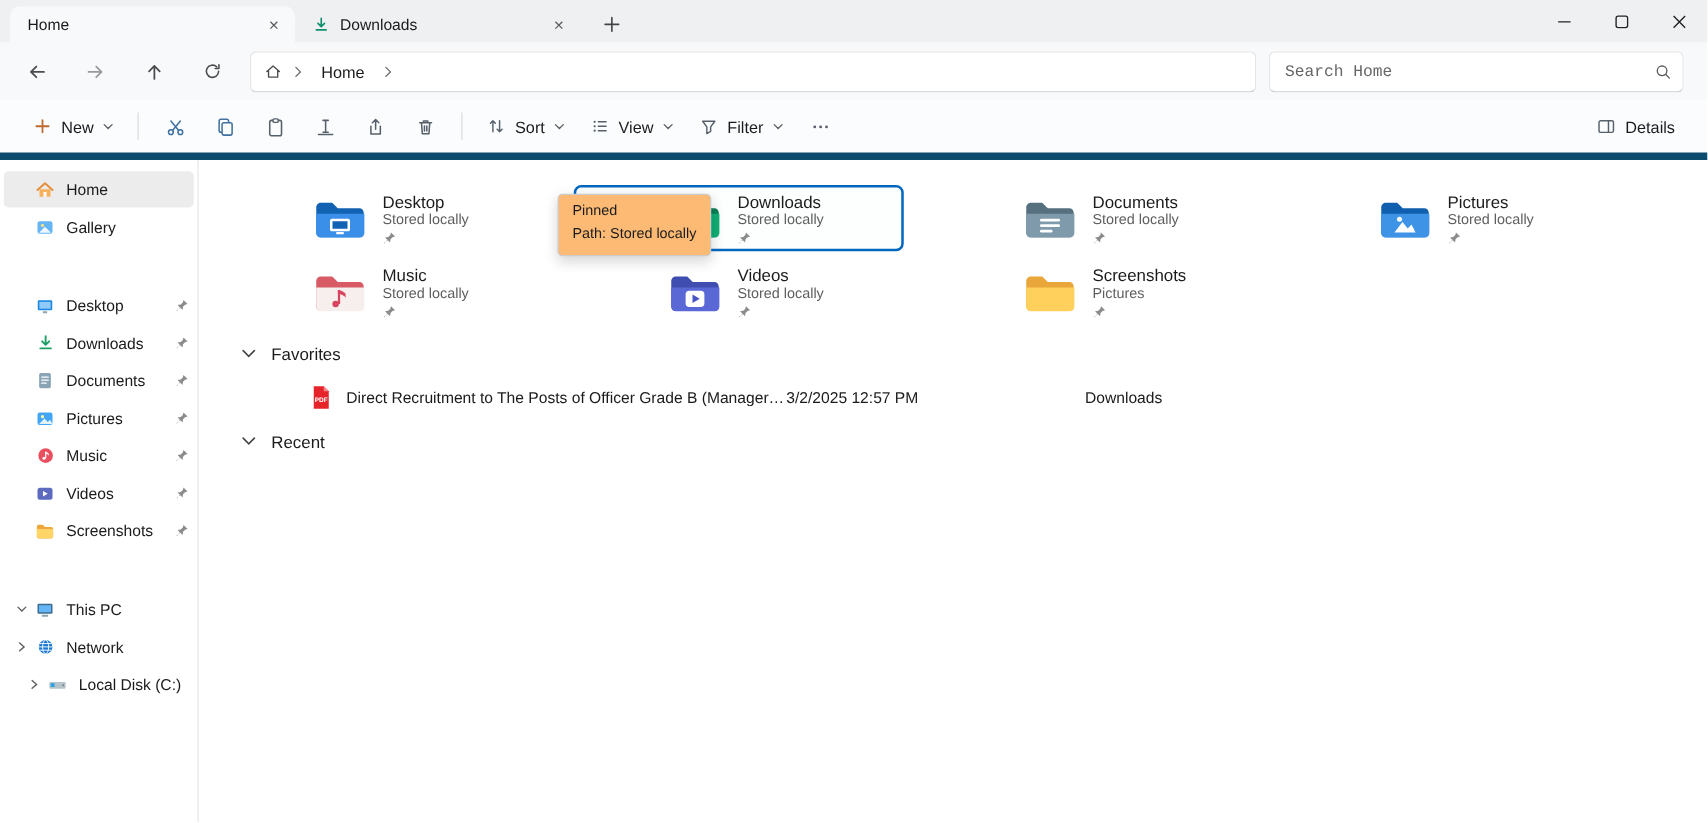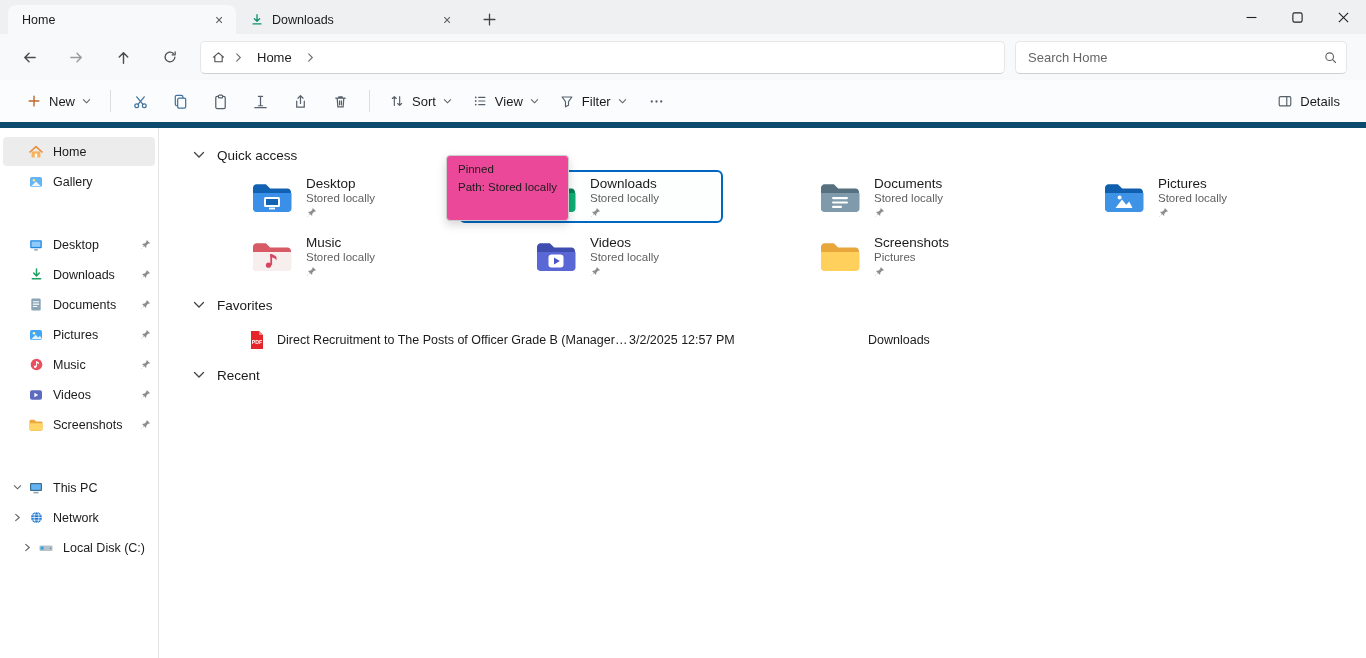--- a/index.html
+++ b/index.html
@@ -17,21 +17,21 @@
   .newtab{width:30px;height:29px;display:flex;align-items:center;justify-content:center;margin-left:10px;border-radius:4px}
   .wincontrols{position:absolute;right:0;top:0;display:flex;height:34px}
   .wc{width:46px;height:34px;display:flex;align-items:center;justify-content:center}
 
   
   .navbar{height:46px;background:#f7f9fb;display:flex;align-items:center;padding:0 12px}
   .nav-btn{width:34px;height:34px;border-radius:4px;display:flex;align-items:center;justify-content:center;margin-right:13px;flex:0 0 auto}
   .addressbar{width:805px;height:33px;background:#fff;border:1px solid #e6e6e6;border-bottom-color:#cfcfcf;border-radius:5px;display:flex;align-items:center;padding:0 10px;gap:8px}
   .crumb{padding:2px 6px;border-radius:3px;white-space:nowrap}
   .searchbar{width:332px;height:33px;margin-left:10px;background:#fff;border:1px solid #e6e6e6;border-bottom-color:#cfcfcf;border-radius:5px;display:flex;align-items:center;padding:0 8px 0 12px}
-  .searchbar input{border:none;outline:none;background:transparent;flex:1;font-family:Liberation Sans, sans-serif;font-size:13px;color:#1b1b1b}
+  .searchbar input{border:none;outline:none;background:transparent;flex:1;font-family:Liberation Mono, monospace;font-size:13px;color:#1b1b1b}
   .searchbar input::placeholder{color:#666}
 
   
   .toolbar{height:48px;background:#fbfcfd;border-bottom:6px solid #0c4a6e;display:flex;align-items:center;padding:0 16px}
   .tb-btn{display:flex;align-items:center;gap:7px;height:34px;padding:0 10px;border-radius:4px;font-size:13px;flex:0 0 auto}
   .tb-icon-btn{width:40px;height:34px;display:flex;align-items:center;justify-content:center;border-radius:4px;flex:0 0 auto}
   .tb-sep{width:1px;height:22px;background:#dcdcdc;margin:0 9px;flex:0 0 auto}
   .tb-right{margin-left:auto}
 
   
@@ -51,21 +51,21 @@
   .tiles{display:grid;grid-template-columns:repeat(4,264px);column-gap:20px;row-gap:6px;margin:4px 0 12px 16px}
   .tile{height:53px;border:2px solid transparent;border-radius:6px;display:flex;align-items:center;padding-left:74px;gap:13px}
   .tile.selected{border-color:#0067c0;background:#fdfefe}
   .tile-ic{width:42px;height:34px;flex:0 0 auto}
   .t-name{font-size:13.5px;line-height:15px}
   .t-sub{font-size:11.5px;color:#5f5f5f;margin-top:1px;line-height:13px}
   .t-pin{margin-top:2px;height:11px;line-height:11px}
   .fav-row{display:flex;align-items:center;padding-left:90px;height:32px;font-size:12.5px;margin:8px 0 4px}
   .fav-name{width:352px;margin-left:12px;white-space:nowrap;overflow:hidden;text-overflow:ellipsis}
   .fav-date{width:239px}
-  .tooltip{position:absolute;left:446px;top:155px;z-index:20;background:#ec4899;border:1px solid #ccc;border-radius:4px;box-shadow:0 4px 10px rgba(0,0,0,.16);padding:5px 11px 23px;font-size:11.5px;line-height:1.55}
+  .tooltip{position:absolute;left:446px;top:155px;z-index:20;background:#fdba74;border:1px solid #ccc;border-radius:4px;box-shadow:0 4px 10px rgba(0,0,0,.16);padding:5px 11px 7px;font-size:11.5px;line-height:1.55}
 </style>
 </head>
 <body>
 
 <div class="window">
 
   <div class="titlebar">
     <div class="tabs">
       <div class="tab active">
         <span class="tab-label">Home</span>
@@ -436,26 +436,20 @@
               <circle cx="12.6" cy="6.2" r="0.8" fill="#6f7d84"></circle>
             </svg>
         </span>
         <span class="side-label">Local Disk (C:)</span>
       </div>
 
     </div>
 
     <div class="main">
 
-      <div class="section-head">
-        <svg width="12" height="8" viewBox="0 0 12 8">
-            <path d="M1.5 1.5 6 6l4.5-4.5" fill="none" stroke="#454545" stroke-width="1.3" stroke-linecap="round"></path>
-          </svg>
-        <span>Quick access</span>
-      </div>
 
       <div class="tiles">
 
         <div class="tile">
           <svg class="tile-ic" viewBox="0 0 42 34">
             <path d="M2 8c0-2 1.5-3.8 3.6-3.8h9.2l4.4 4.3h17.2c2 0 3.6 1.6 3.6 3.6v16c0 2-1.6 3.6-3.6 3.6H5.6c-2 0-3.6-1.6-3.6-3.6z" fill="#1262b3"></path>
             <path d="M2 13h38.5v15.4c0 2-1.6 3.6-3.6 3.6H5.6c-2 0-3.6-1.6-3.6-3.6z" fill="#3a8fe8"></path>
             <rect x="13" y="17" width="16" height="10" rx="1.5" fill="#fff"></rect>
               <rect x="15" y="19" width="12" height="6" fill="#1262b3"></rect>
               <rect x="18" y="27.6" width="6" height="1.8" fill="#fff"></rect>

